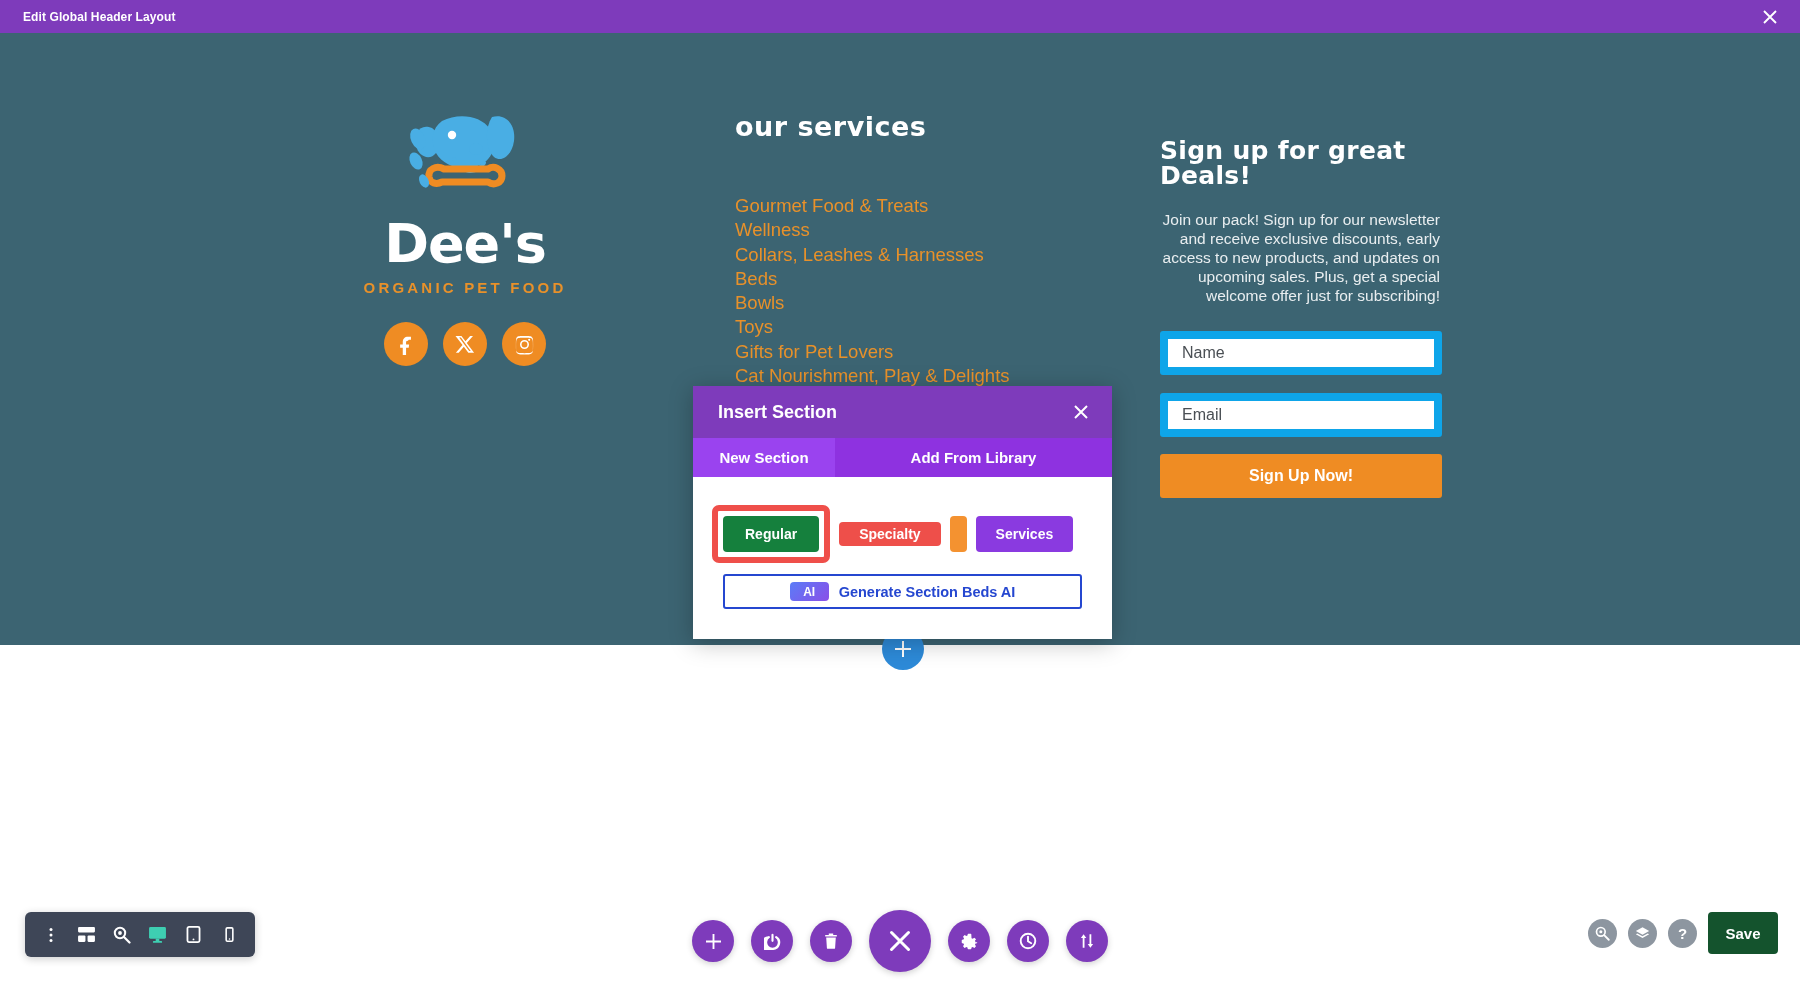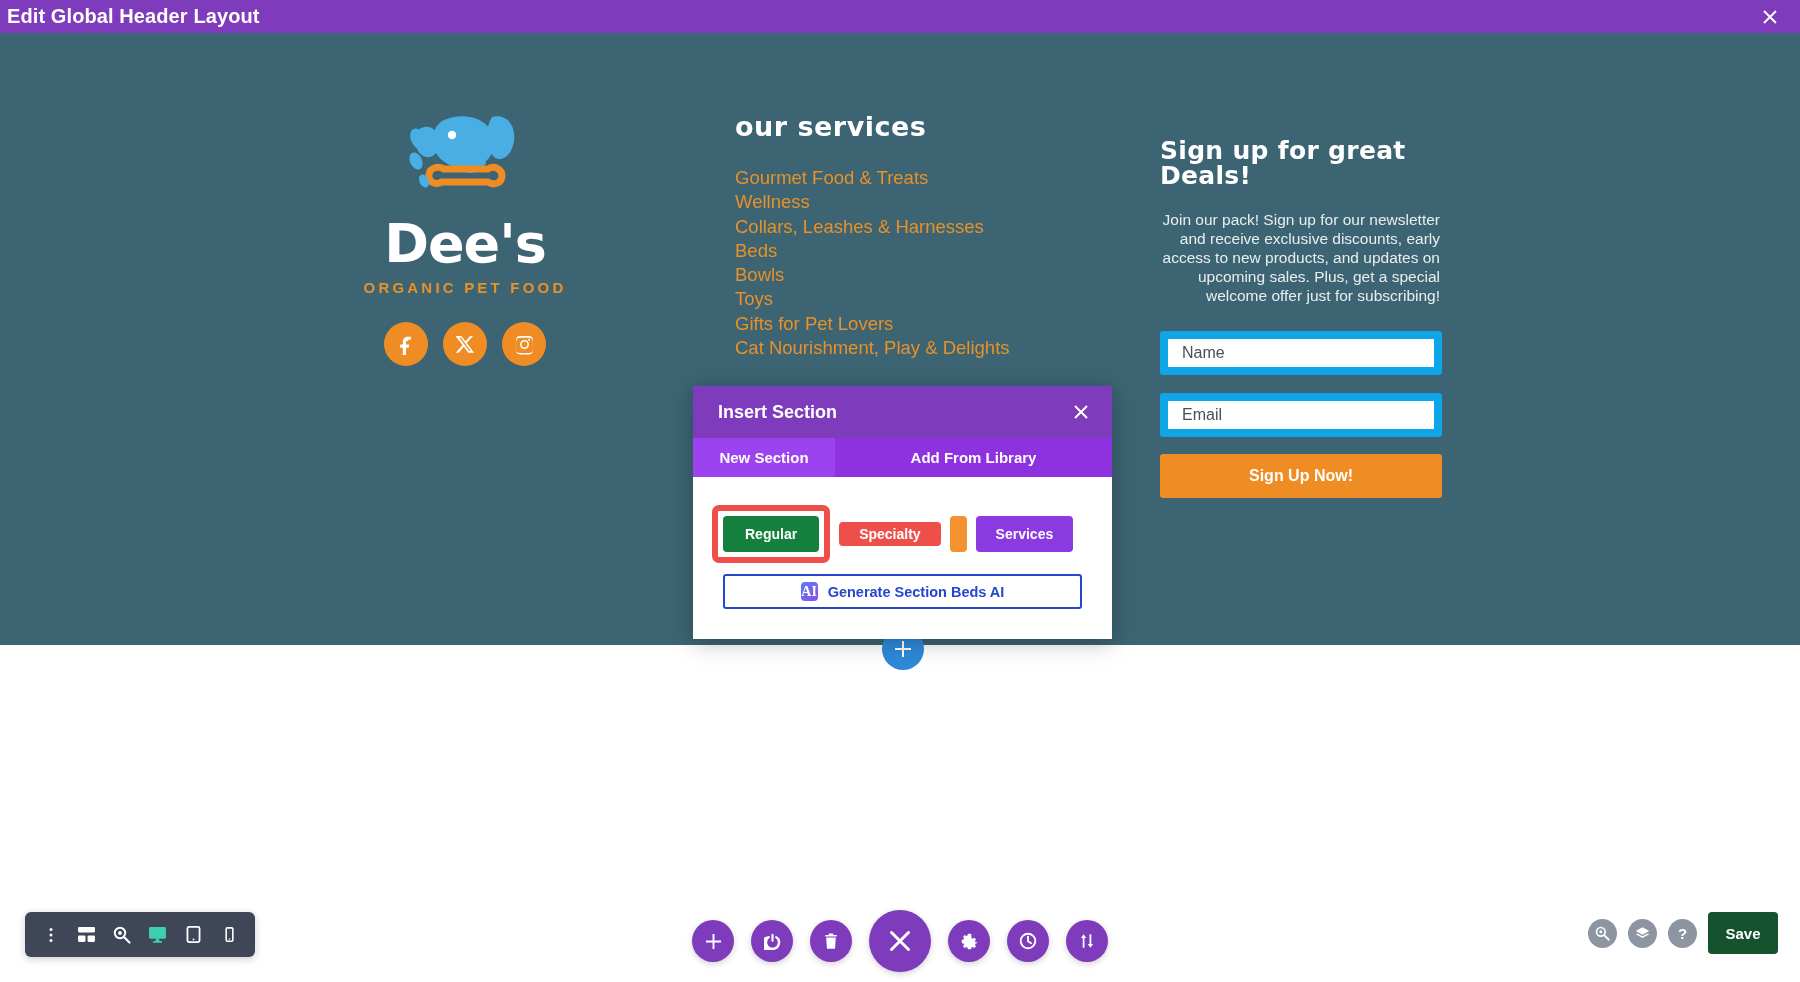--- a/index.html
+++ b/index.html
@@ -11,22 +11,22 @@
   }
 
   
   .topbar {
     position: absolute; top: 0; left: 0;
     width: 1800px; height: 33px;
     background: #7e3bbb;
     display: flex; align-items: center;
   }
   .topbar-title {
-    color: #ffffff; font-size: 20px; font-weight: 600;
-    margin-left: 7px; letter-spacing: .1px;
+    color: #ffffff; font-size: 12px; font-weight: 600;
+    margin-left: 23px; letter-spacing: .1px;
   }
   .topbar-close {
     position: absolute; right: 20px; top: 50%;
     transform: translateY(-50%);
     width: 20px; height: 20px; cursor: pointer;
   }
   .topbar-close svg { display:block; }
 
   
   .sec-toolbar {
@@ -75,21 +75,21 @@
   }
   .social-btn svg { fill: #ffffff; display:block; }
 
   
   .svc-col { position: absolute; left: 735px; top: 78px; width: 420px; }
   .svc-heading {
     color: #ffffff; font-size: 27px; font-weight: 800;
     letter-spacing: .5px; font-family: "DejaVu Sans", sans-serif;
     text-transform: lowercase;
   }
-  .svc-list { margin-top: 24px; }
+  .svc-list { margin-top: 52px; }
   .svc-item {
     color: #e8912a; font-size: 18.5px; line-height: 24.3px;
     cursor: pointer; white-space: nowrap;
   }
 
   
   .su-col { position: absolute; left: 1160px; top: 105px; width: 290px; }
   .su-heading {
     color: #ffffff; font-size: 25px; font-weight: 800;
     line-height: 25px; letter-spacing: .3px;
@@ -172,24 +172,24 @@
     background: #8a3ae0; color: #ffffff; font-size: 14px; font-weight: bold;
     border-radius: 4px; padding: 0 20px; height: 36px;
     display: flex; align-items: center; justify-content: center; cursor: pointer;
   }
   .ai-row {
     margin-top: 11px; height: 35px; border: 2px solid #2547d0;
     border-radius: 3px; display: flex; align-items: center;
     justify-content: center; gap: 10px; cursor: pointer; background:#fff;
   }
   .ai-badge {
-    width: 17px; height: 19px; border-radius: 4px;
+    width: 39px; height: 19px; border-radius: 4px;
     background: linear-gradient(135deg,#5b7cf7 0%,#8a4fe8 100%);
-    color: #ffffff; font-size: 14px; font-weight: bold;
-    display: flex; align-items: center; justify-content: center; font-family: Liberation Serif, serif;
+    color: #ffffff; font-size: 12px; font-weight: bold;
+    display: flex; align-items: center; justify-content: center;
   }
   .ai-text { color: #2547d0; font-size: 14.5px; font-weight: 700; }
 
   
   .dev-bar {
     position: absolute; left: 25px; top: 912px;
     width: 230px; height: 45px; background: #3e4657;
     border-radius: 6px; display: flex; align-items: center;
     justify-content: space-around; padding: 0 8px;
     box-shadow: 0 2px 8px rgba(0,0,0,.2);

